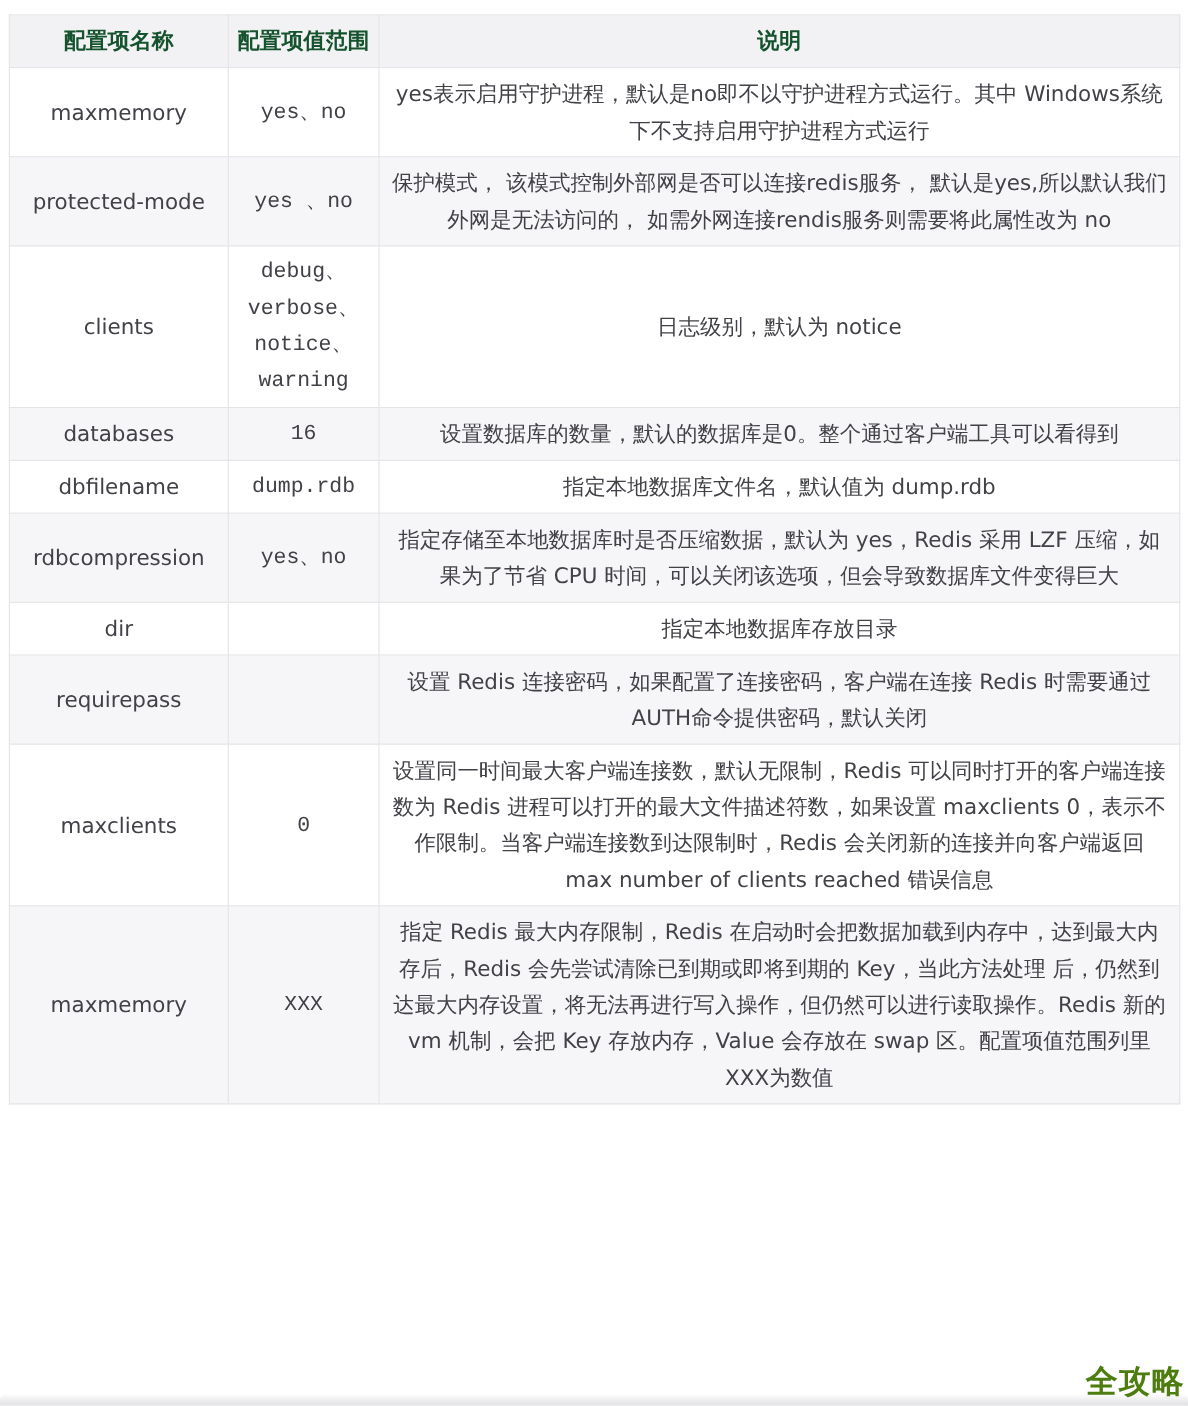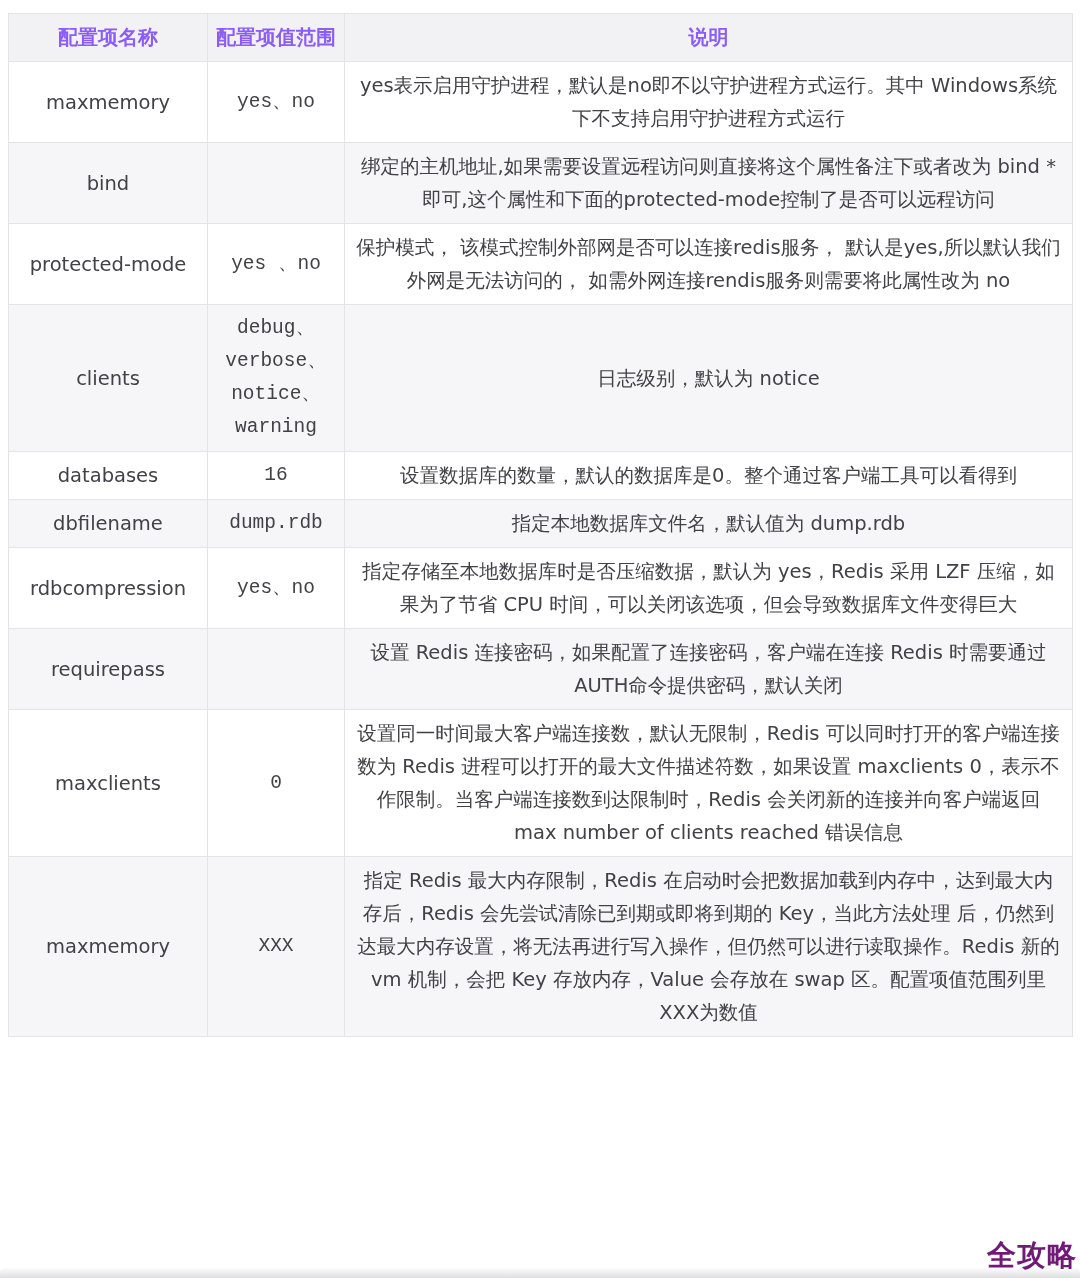--- a/index.html
+++ b/index.html
@@ -30,21 +30,21 @@
     color: #414147;
     font-size: 19.5px;
     line-height: 33px;
     padding: 7px 10px;
     word-break: break-word;
   }
   table.cfg th {
     background: #f2f2f4;
     font-weight: bold;
     font-size: 20px;
-    color: #8b5cf6;
+    color: #14532d;
     padding: 7px 6px;
   }
   table.cfg td.range-cell {
     padding: 7px 4px;
     font-family: Liberation Mono, monospace;
   }
   table.cfg tbody tr:nth-child(even) td {
     background: #f6f6f8;
   }
   table.cfg tbody tr:nth-child(odd) td {
@@ -86,25 +86,20 @@
         <th>说明</th>
       </tr>
     </thead>
     <tbody>
       <tr>
         <td>maxmemory</td>
         <td class="range-cell">yes、no</td>
         <td>yes表示启用守护进程，默认是no即不以守护进程方式运行。其中 Windows系统下不支持启用守护进程方式运行</td>
       </tr>
       <tr>
-        <td>bind</td>
-        <td class="range-cell"></td>
-        <td>绑定的主机地址,如果需要设置远程访问则直接将这个属性备注下或者改为 bind * 即可,这个属性和下面的protected-mode控制了是否可以远程访问</td>
-      </tr>
-      <tr>
         <td>protected-mode</td>
         <td class="range-cell">yes 、no</td>
         <td>保护模式， 该模式控制外部网是否可以连接redis服务， 默认是yes,所以默认我们外网是无法访问的， 如需外网连接rendis服务则需要将此属性改为 no</td>
       </tr>
       <tr>
         <td>clients</td>
         <td class="range-cell">debug、verbose、notice、warning</td>
         <td>日志级别，默认为 notice</td>
       </tr>
       <tr>
@@ -116,32 +111,37 @@
         <td>dbfilename</td>
         <td class="range-cell">dump.rdb</td>
         <td>指定本地数据库文件名，默认值为 dump.rdb</td>
       </tr>
       <tr>
         <td>rdbcompression</td>
         <td class="range-cell">yes、no</td>
         <td>指定存储至本地数据库时是否压缩数据，默认为 yes，Redis 采用 LZF 压缩，如果为了节省 CPU 时间，可以关闭该选项，但会导致数据库文件变得巨大</td>
       </tr>
       <tr>
+        <td>dir</td>
+        <td class="range-cell"></td>
+        <td>指定本地数据库存放目录</td>
+      </tr>
+      <tr>
         <td>requirepass</td>
         <td class="range-cell"></td>
         <td>设置 Redis 连接密码，如果配置了连接密码，客户端在连接 Redis 时需要通过 AUTH命令提供密码，默认关闭</td>
       </tr>
       <tr>
         <td>maxclients</td>
         <td class="range-cell">0</td>
         <td>设置同一时间最大客户端连接数，默认无限制，Redis 可以同时打开的客户端连接数为 Redis 进程可以打开的最大文件描述符数，如果设置 maxclients 0，表示不作限制。当客户端连接数到达限制时，Redis 会关闭新的连接并向客户端返回 max number of clients reached 错误信息</td>
       </tr>
       <tr>
         <td>maxmemory</td>
         <td class="range-cell">XXX</td>
         <td>指定 Redis 最大内存限制，Redis 在启动时会把数据加载到内存中，达到最大内存后，Redis 会先尝试清除已到期或即将到期的 Key，当此方法处理 后，仍然到达最大内存设置，将无法再进行写入操作，但仍然可以进行读取操作。Redis 新的 vm 机制，会把 Key 存放内存，Value 会存放在 swap 区。配置项值范围列里XXX为数值</td>
       </tr>
     </tbody>
   </table>
 </div>
 
-<div class="watermark" style="color: #701a75; font-family: Liberation Mono, monospace;">全攻略</div>
+<div class="watermark" style="color: #4d7c0f; font-family: Liberation Mono, monospace;">全攻略</div>
 <div class="bottom-shadow"></div>
 
 </body></html>

